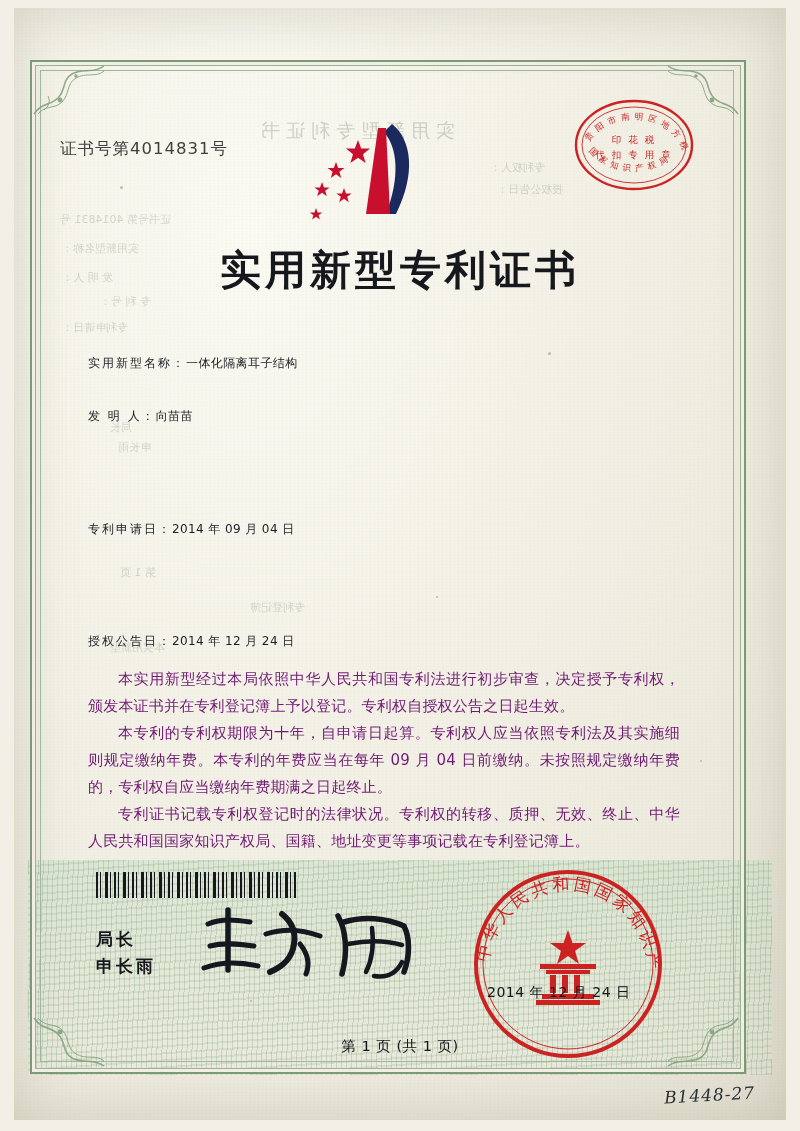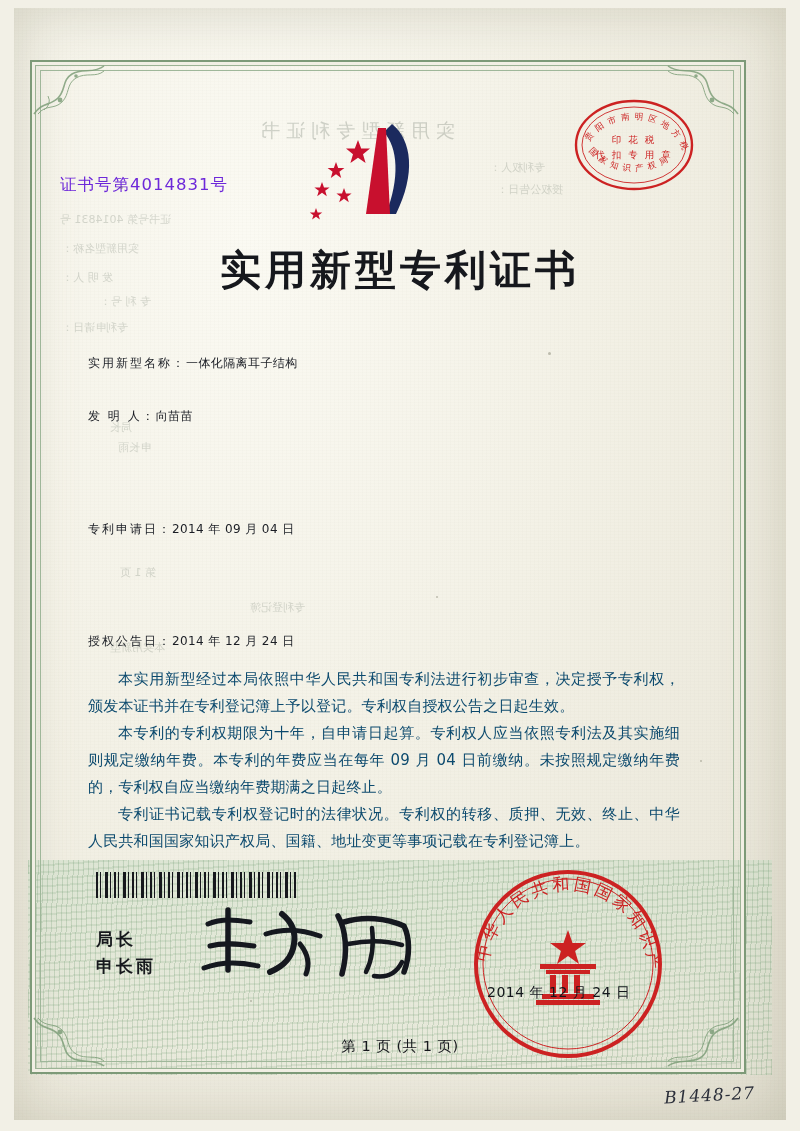--- a/index.html
+++ b/index.html
@@ -121,24 +121,23 @@
     position: absolute;
     left: 470px; top: 866px;
     width: 196px; height: 196px;
   }
 
   
   #cert-no {
     position: absolute;
     left: 60px; top: 138px;
     font-size: 16.5px;
-    color: #6d28d9;
+    color: #404040;
     letter-spacing: 1px;
     font-family: "DejaVu Sans", sans-serif;
-    margin-top: 36px;
   }
   #main-title {
     position: absolute;
     left: 0; top: 243px;
     width: 800px;
     text-align: center;
     font-size: 41px;
     font-weight: bold;
     letter-spacing: 4px;
     color: #16181d;
@@ -160,21 +159,21 @@
   #f-app    { top: 521px; }
   #f-owner  { top: 580px; }
   #f-grant  { top: 633px; }
 
   .para {
     position: absolute;
     left: 88px;
     width: 592px;
     font-size: 15px;
     line-height: 27px;
-    color: #0c4a6e;
+    color: #701a75;
     text-align: justify;
     letter-spacing: .2px;
   }
   #p1 { top: 666px; }
   #p2 { top: 720px; }
   #p3 { top: 801px; }
   .indent { text-indent: 2em; display: block; }
 
   
   #barcode {

